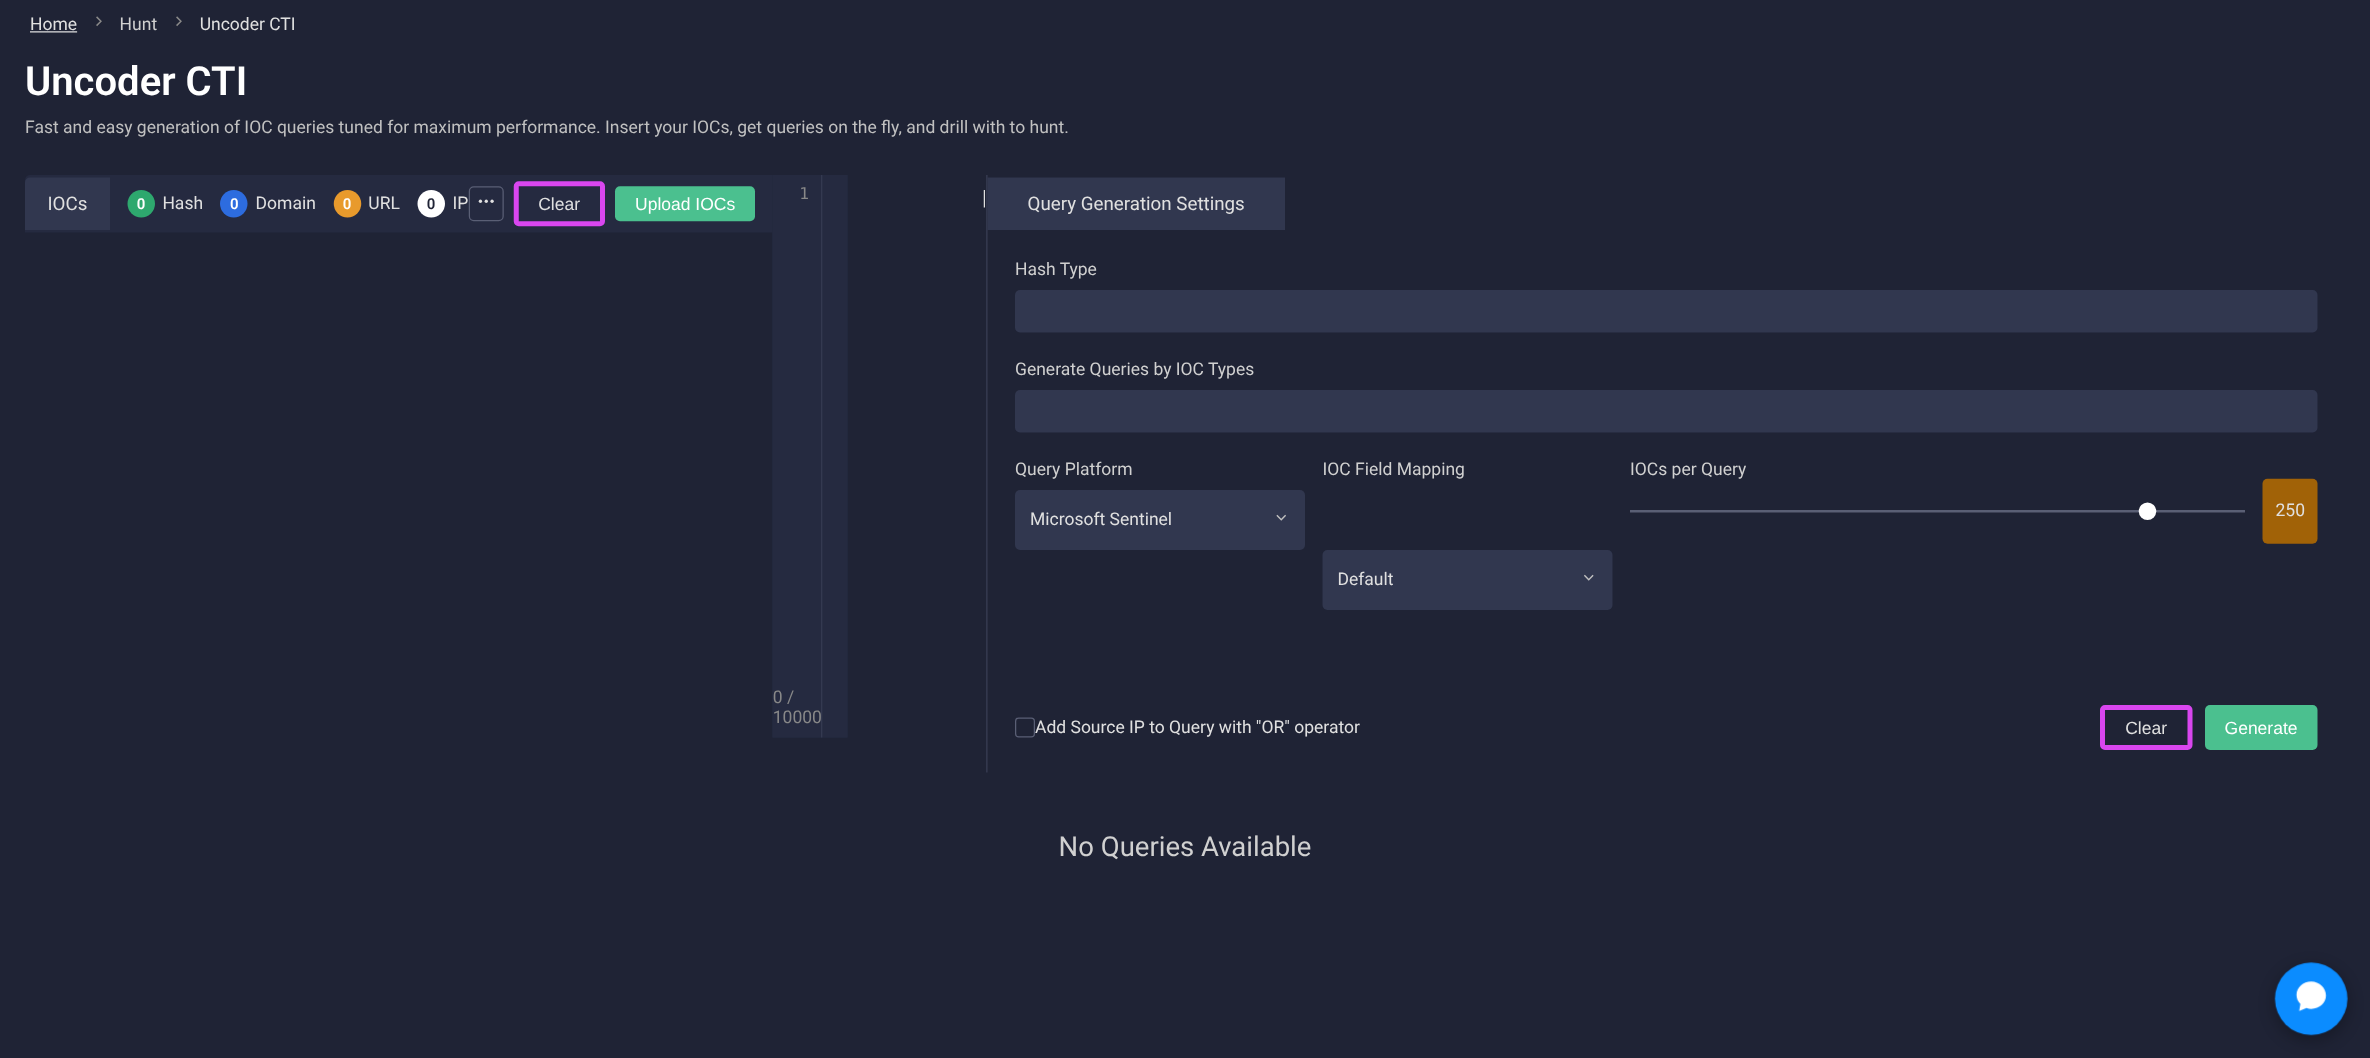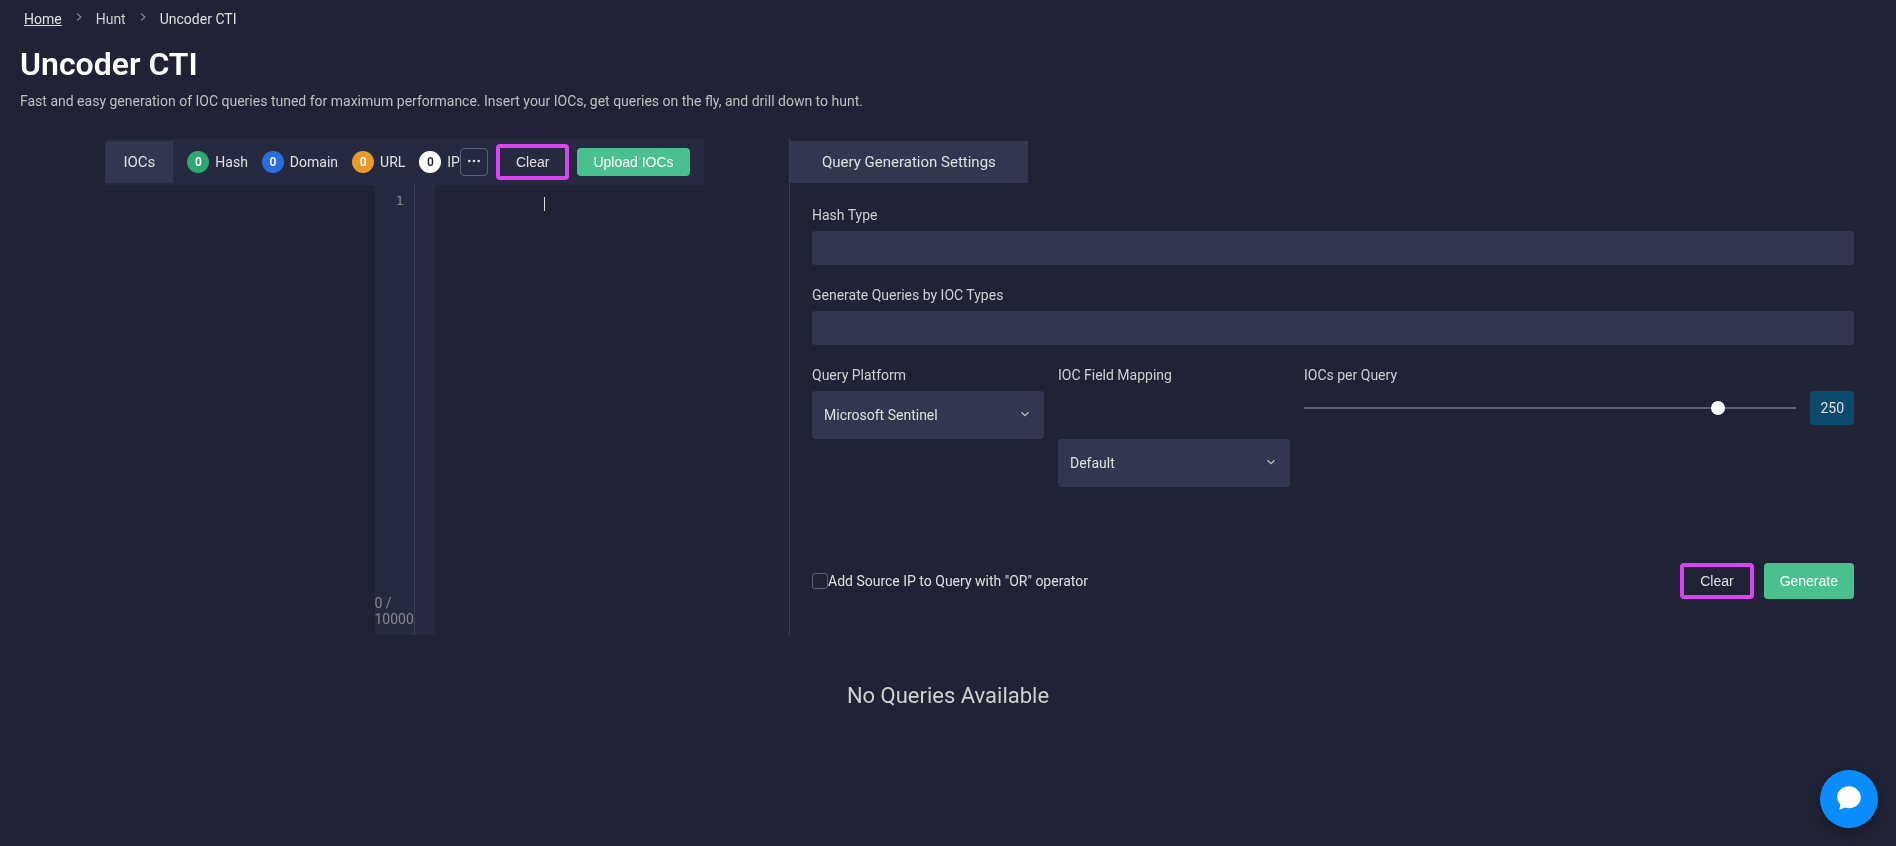--- a/index.html
+++ b/index.html
@@ -42,23 +42,22 @@
 
     .main-panels {
       display: flex;
       margin: 10px 20px 0 20px;
       gap: 0;
     }
 
     .panel-left {
       flex: 0 0 770px;
       display: flex;
-      flex-direction: column;
+      flex-direction: row;
       border-right: 1px solid #3a3f55;
-      align-items: center;
     }
 
     .left-header {
       display: flex;
       align-items: center;
       height: 46px;
       background: #252a40;
       border-top-left-radius: 4px;
     }
     .tab-iocs {
@@ -258,26 +257,26 @@
       position: absolute;
       top: 50%;
       transform: translate(-50%, -50%);
       width: 14px;
       height: 14px;
       border-radius: 50%;
       background: #fff;
       left: 84%;
     }
     .slider-value {
-      background: #0c4a6e;
+      background: #a16207;
       border-radius: 4px;
       padding: 8px 10px;
       min-width: 35px;
       text-align: center;
-      height: 34px;
+      height: 52px;
       display: flex;
       align-items: center;
       justify-content: center;
     }
 
     .settings-footer {
       display: flex;
       align-items: center;
       justify-content: space-between;
       padding: 58px 22px 18px 22px;
@@ -333,21 +332,21 @@
   <span class="sep">
     <svg viewBox="0 0 24 24" fill="none" stroke="currentColor" stroke-width="2">
         <polyline points="9 18 15 12 9 6"></polyline>
       </svg>
   </span>
   <span class="breadcrumb-current">Uncoder CTI</span>
 </nav>
 
 <div class="page-header">
   <h1 class="page-title">Uncoder CTI</h1>
-  <p class="page-subtitle">Fast and easy generation of IOC queries tuned for maximum performance. Insert your IOCs, get queries on the fly, and drill down to hunt.</p>
+  <p class="page-subtitle">Fast and easy generation of IOC queries tuned for maximum performance. Insert your IOCs, get queries on the fly, and drill with to hunt.</p>
 </div>
 
 <div class="main-panels">
 
   <div class="panel-left">
     <div class="left-header">
       <div class="tab-iocs">IOCs</div>
       <div class="badges">
         <div class="badge">
           <span class="badge-count badge-hash">0</span>

